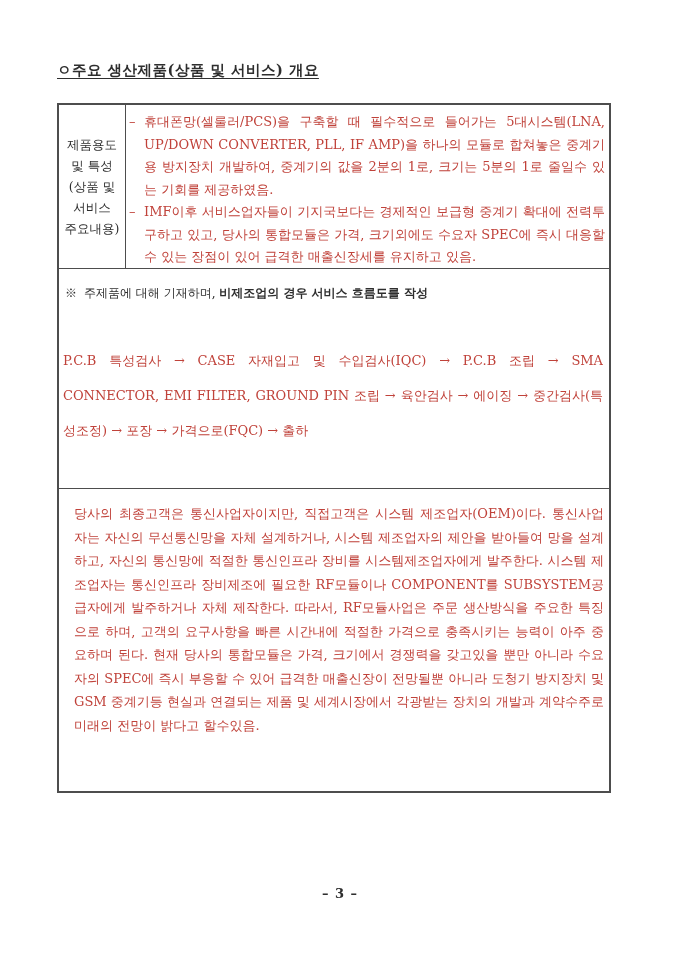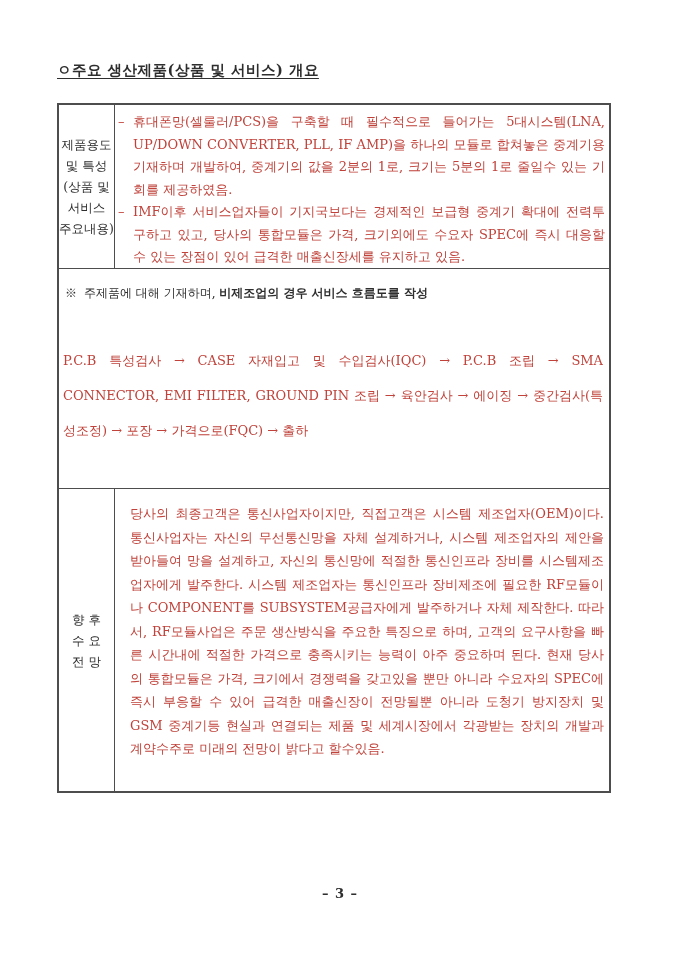--- a/index.html
+++ b/index.html
@@ -27,21 +27,21 @@
     position: absolute; left: 57px; top: 103px; width: 554px;
     border: 2px solid var(--border);
     background: #fff;
   }
   .row { display: flex; border-bottom: 1px solid var(--border); }
   .row:last-child { border-bottom: none; }
   .row1 { height: 164px; }
   .row2 { height: 220px; }
   .row3 { height: 302px; }
   .hcell {
-    width: 56px; flex-shrink: 0;
+    width: 67px; flex-shrink: 0;
     border-right: 1.5px solid var(--border);
     display: flex; align-items: center; justify-content: center;
     text-align: center; color: var(--ink);
     font-size: 12.5px; line-height: 21px;
     white-space: pre-line;
   }
   .ccell { flex: 1; position: relative; min-width: 0; }
   
   .bullets { padding: 6px 4px 0 3px; }
   .bullet { display: flex; color: var(--red); font-size: 13px; line-height: 22.5px; }
@@ -79,43 +79,40 @@
   <div class="row row1">
     <div class="hcell">제품용도
 및 특성
 (상품 및
 서비스
 주요내용)</div>
     <div class="ccell">
       <div class="bullets">
         <div class="bullet">
           <span class="dash">–</span>
-          <span class="btext">휴대폰망(셀룰러/PCS)을 구축할 때 필수적으로 들어가는 5대시스템(LNA, UP/DOWN CONVERTER, PLL, IF AMP)을 하나의 모듈로 합쳐놓은 중계기용 기재하며 개발하여, 중계기의 값을 2분의 1로, 크기는 5분의 1로 줄일수 있는 기회를 제공하였음.</span>
+          <span class="btext">휴대폰망(셀룰러/PCS)을 구축할 때 필수적으로 들어가는 5대시스템(LNA, UP/DOWN CONVERTER, PLL, IF AMP)을 하나의 모듈로 합쳐놓은 중계기용 방지장치 개발하여, 중계기의 값을 2분의 1로, 크기는 5분의 1로 줄일수 있는 기회를 제공하였음.</span>
         </div>
         <div class="bullet">
           <span class="dash">–</span>
           <span class="btext">IMF이후 서비스업자들이 기지국보다는 경제적인 보급형 중계기 확대에 전력투구하고 있고, 당사의 통합모듈은 가격, 크기외에도 수요자 SPEC에 즉시 대응할 수 있는 장점이 있어 급격한 매출신장세를 유지하고 있음.</span>
         </div>
       </div>
     </div>
   </div>
 
   <div class="row row2">
     <div class="ccell">
       <div class="note">
         <span class="mark">※</span><span>주제품에 대해 기재하며, </span><b>비제조업의 경우 서비스 흐름도를 작성</b>
       </div>
       <div class="flow">P.C.B 특성검사 → CASE 자재입고 및 수입검사(IQC) → P.C.B 조립 → SMA CONNECTOR, EMI FILTER, GROUND PIN 조립 → 육안검사 → 에이징 → 중간검사(특성조정) → 포장 → 가격으로(FQC) → 출하</div>
     </div>
   </div>
 
   <div class="row row3">
-    <div class="hcell">향 후
-수 요
-전 망</div>
     <div class="ccell">
       <div class="para">당사의 최종고객은 통신사업자이지만, 직접고객은 시스템 제조업자(OEM)이다. 통신사업자는 자신의 무선통신망을 자체 설계하거나, 시스템 제조업자의 제안을 받아들여 망을 설계하고, 자신의 통신망에 적절한 통신인프라 장비를 시스템제조업자에게 발주한다. 시스템 제조업자는 통신인프라 장비제조에 필요한 RF모듈이나 COMPONENT를 SUBSYSTEM공급자에게 발주하거나 자체 제작한다. 따라서, RF모듈사업은 주문 생산방식을 주요한 특징으로 하며, 고객의 요구사항을 빠른 시간내에 적절한 가격으로 충족시키는 능력이 아주 중요하며 된다. 현재 당사의 통합모듈은 가격, 크기에서 경쟁력을 갖고있을 뿐만 아니라 수요자의 SPEC에 즉시 부응할 수 있어 급격한 매출신장이 전망될뿐 아니라 도청기 방지장치 및 GSM 중계기등 현실과 연결되는 제품 및 세계시장에서 각광받는 장치의 개발과 계약수주로 미래의 전망이 밝다고 할수있음.</div>
     </div>
   </div>
 
 </div>
 
 <div class="pagenum">– 3 –</div>
 
 </body></html>

